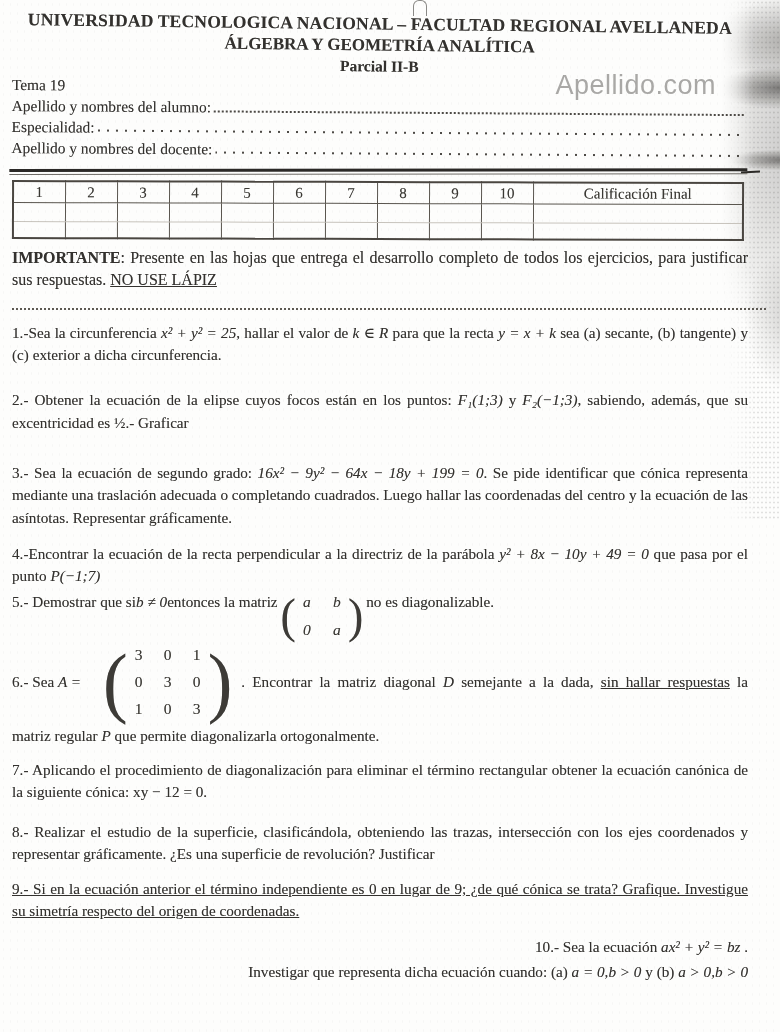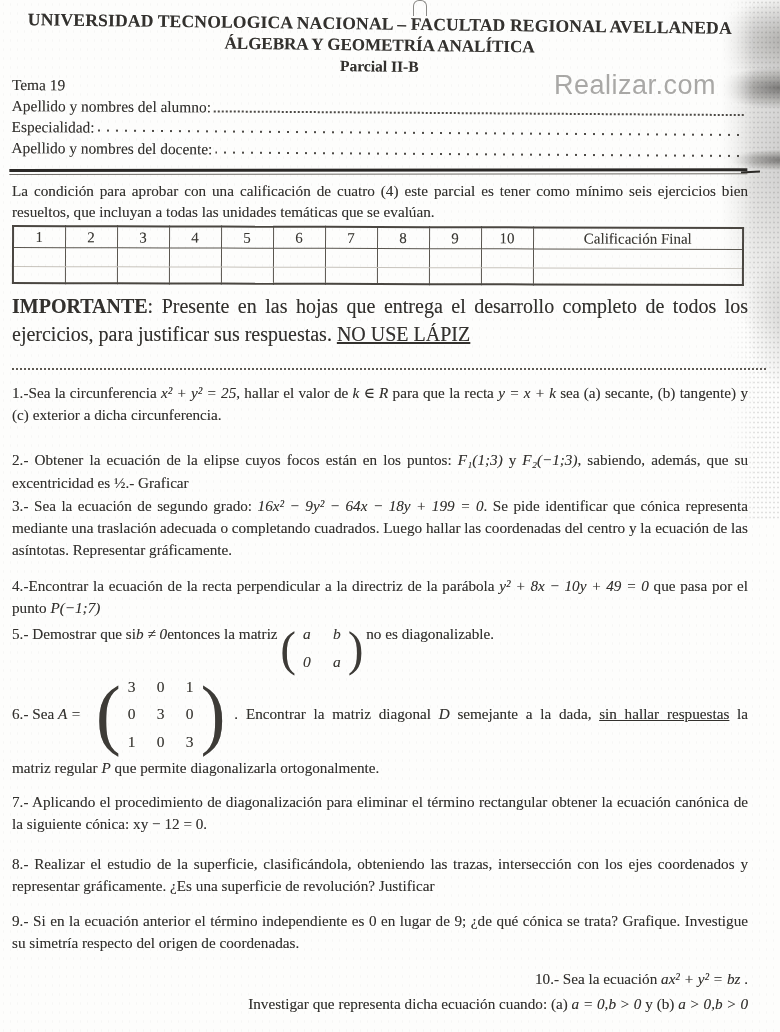--- a/index.html
+++ b/index.html
@@ -37,44 +37,44 @@
   .cond{font-size:15.2px;line-height:1.38;text-align:justify;margin:2px 0 3px 0;}
   table.grades{border-collapse:collapse;table-layout:fixed;width:732px;
     border:2px solid #4a4641;transform:rotate(0.15deg);}
   table.grades td{border:1px solid #5a564f;text-align:center;font-size:15px;
     height:18px;padding:0;color:#3a3833;}
   table.grades tr.hdr td{height:20px;}
   table.grades col.num{width:52px;}
   table.grades tr.mid td{border-bottom:1px solid #c7c3bc;}
   table.grades tr.blank td{height:15px;}
 
-  .important{font-size:20px;line-height:1.4;text-align:justify;margin-top:7px;}
+  .important{font-size:16px;line-height:1.4;text-align:justify;margin-top:7px;}
   .b{font-weight:bold;}
   .u{text-decoration:underline;}
 
   .dotsep{border-top:2px dotted #5d5953;height:0;margin:13px -18px 12px 0;}
 
   
   .ex{font-size:15.2px;line-height:1.45;text-align:justify;margin:0;}
   .m{font-style:italic;}
   .e1{margin-bottom:23px;}
-  .e2{margin-bottom:0;line-height:1.5;}
+  .e2{margin-bottom:28px;line-height:1.5;}
   .e3{margin-bottom:14px;}
   .e4{margin-bottom:4px;}
   .e5row{display:flex;margin-bottom:0;}
   .e5row .txt{white-space:nowrap;}
   .e6row{display:flex;align-items:center;margin-top:2px;}
-  .e6lead{white-space:nowrap;margin-right:12px;}
+  .e6lead{white-space:nowrap;margin-right:19px;}
   .e6txt{flex:1;margin-left:6px;text-align:justify;text-align-last:justify;}
   .e6cont{margin:4px 0 12px 0;}
   .e7{margin-bottom:18px;}
   .noteline{margin-bottom:2px;}
   .bullet{display:inline-block;width:30px;text-align:center;font-size:13px;color:#555;}
   .e8{margin-bottom:13px;}
-  .e9{margin-bottom:14px;}
+  .e9{margin-bottom:14px;text-decoration:underline;}
   .e10l{margin:0 0 3px 0;text-align:right;}
 
   
   .matrix{display:inline-flex;align-items:center;vertical-align:middle;margin:0 3px;}
   .paren{font-weight:400;color:#3d3b37;transform:scaleY(1.05);}
   .p2{font-size:46px;line-height:.9;}
   .p3{font-size:74px;line-height:.85;}
   .mtx{display:grid;text-align:center;font-size:15.5px;color:#3a3833;}
   .mtx2{grid-template-columns:repeat(2,18px);column-gap:12px;row-gap:6px;margin:0 2px;}
   .mtx2 span{font-style:italic;}
@@ -105,21 +105,21 @@
     background:#2c2a27;transform:rotate(-3deg);}
   .clip-mark{position:absolute;top:0;left:413px;width:12px;height:15px;
     border:1.6px solid #8b8a87;border-bottom:none;border-radius:6px 6px 0 0;}
 </style>
 </head>
 <body>
 
 <div class="clip-mark"></div>
 <div class="edge-noise"></div>
 <div class="edge-dash"></div>
-<div class="watermark">Realizar.com</div>
+<div class="watermark">Apellido.com</div>
 
 <div class="page soft">
 
   <div class="head">
     <div class="t1">UNIVERSIDAD TECNOLOGICA NACIONAL – FACULTAD REGIONAL AVELLANEDA</div>
     <div class="t2">ÁLGEBRA Y GEOMETRÍA ANALÍTICA</div>
     <div class="t3">Parcial II-B</div>
   </div>
 
   <div class="idblock">
@@ -132,21 +132,20 @@
       <span class="lbl">Especialidad:</span>
       <span class="dots sparse"></span>
     </div>
     <div class="fline">
       <span class="lbl">Apellido y nombres del docente:</span>
       <span class="dots sparse"></span>
     </div>
     <div class="hrule"></div>
   </div>
 
-  <p class="cond">La condición para aprobar con una calificación de cuatro (4) este parcial es tener como mínimo seis ejercicios bien resueltos, que incluyan a todas las unidades temáticas que se evalúan.</p>
 
   <table class="grades">
     <colgroup>
       <col class="num">
         <col class="num">
         <col class="num">
         <col class="num">
         <col class="num">
       <col class="num">
         <col class="num">

